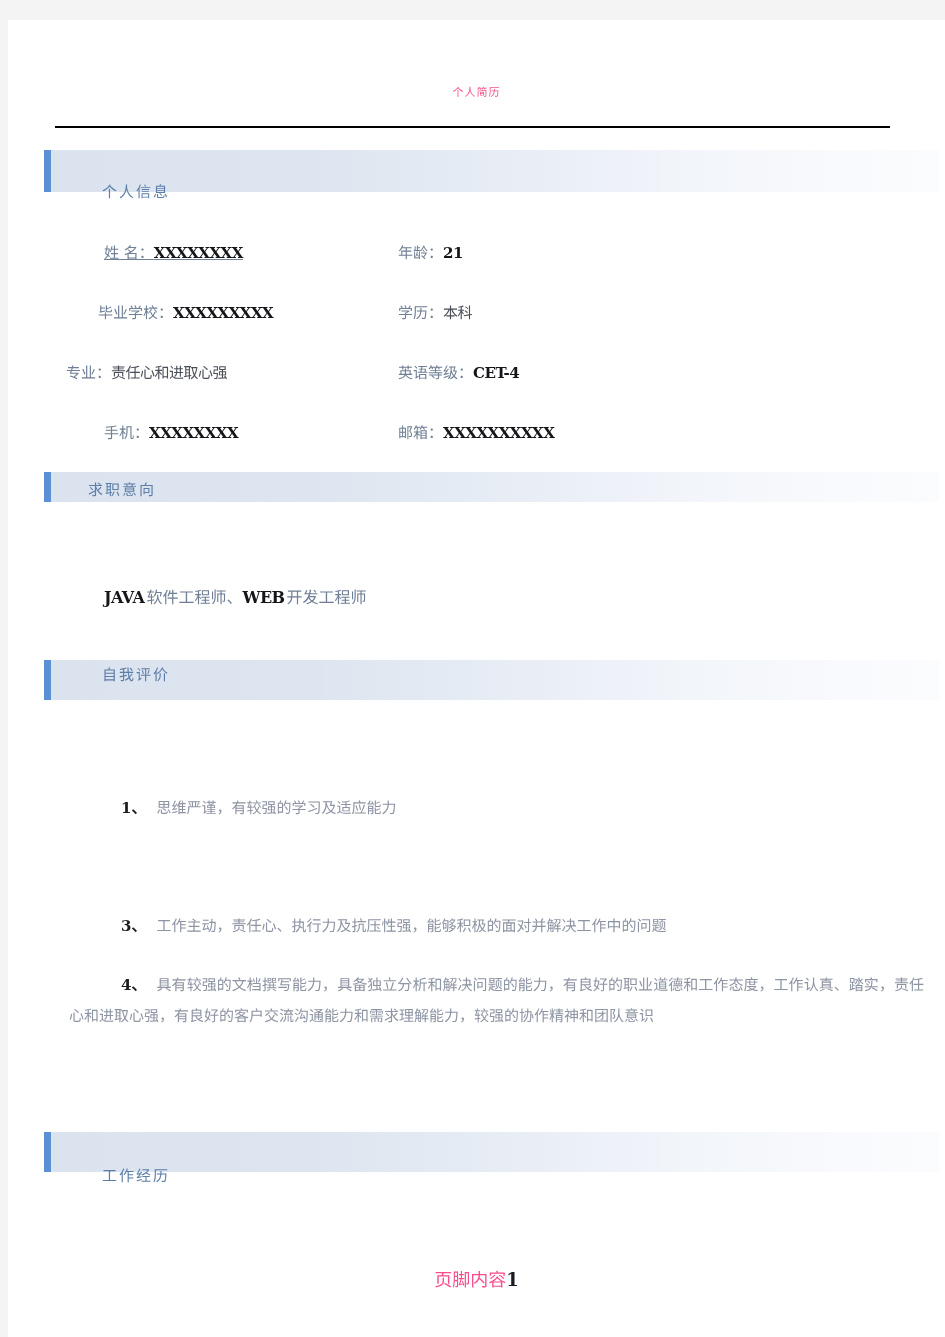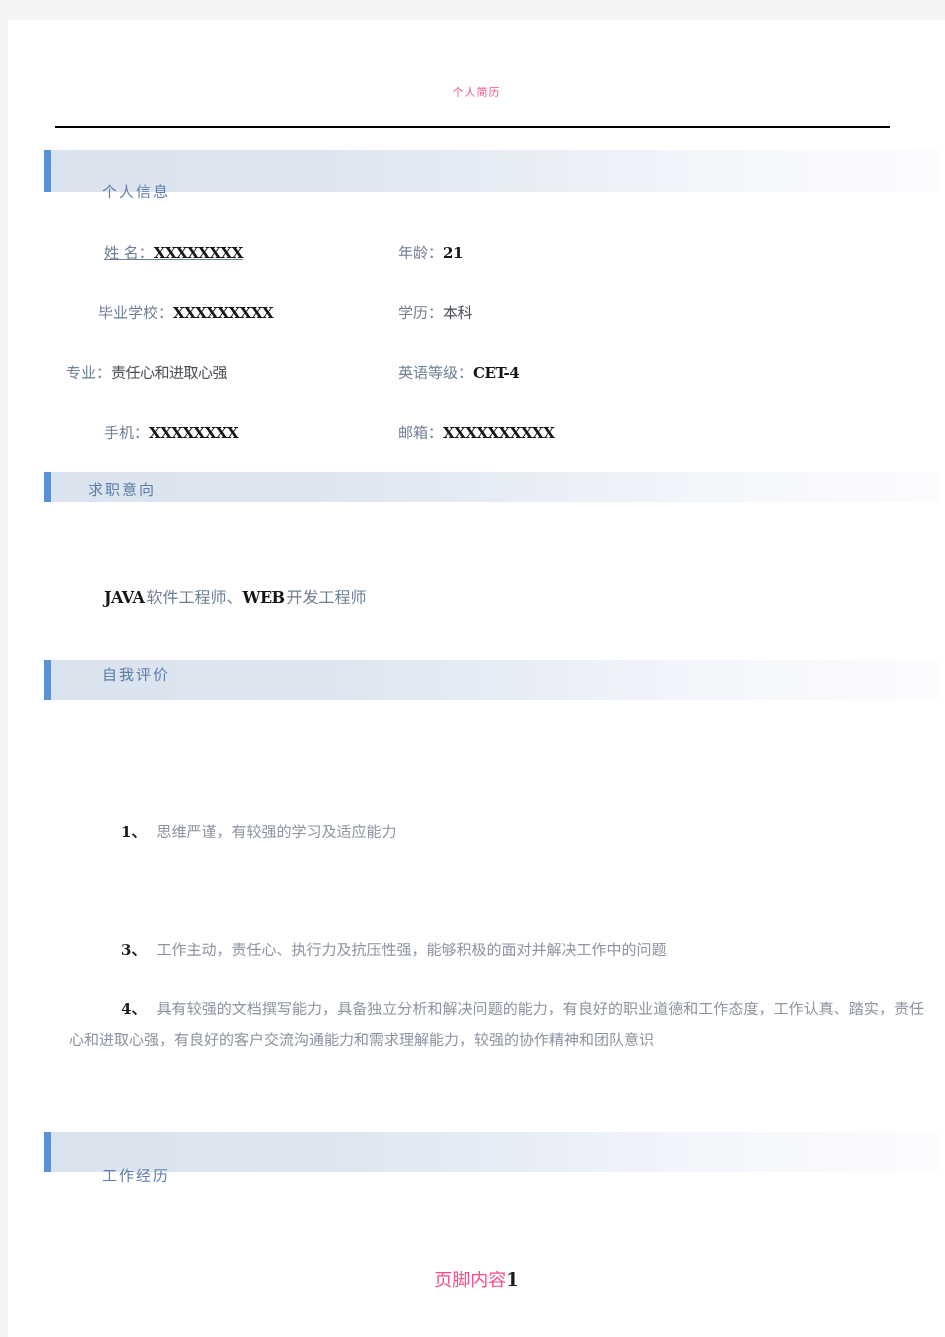--- a/index.html
+++ b/index.html
@@ -134,21 +134,20 @@
     white-space: nowrap;
   }
   .objective-text .val { margin-right: 2px; }
 
   
   .eval-item {
     position: absolute;
     font-size: 15px;
     color: #8d94a3;
     line-height: 31px;
-    margin-top: 24px;
   }
   .eval-num {
     font-weight: bold;
     color: #1c1d22;
     font-family: "DejaVu Serif", "Liberation Serif", serif;
     margin-right: 10px;
   }
   #eval-1 { left: 113px; top: 773px; white-space: nowrap; }
   #eval-2 { left: 113px; top: 832px; white-space: nowrap; }
   #eval-3 { left: 113px; top: 891px; white-space: nowrap; }

